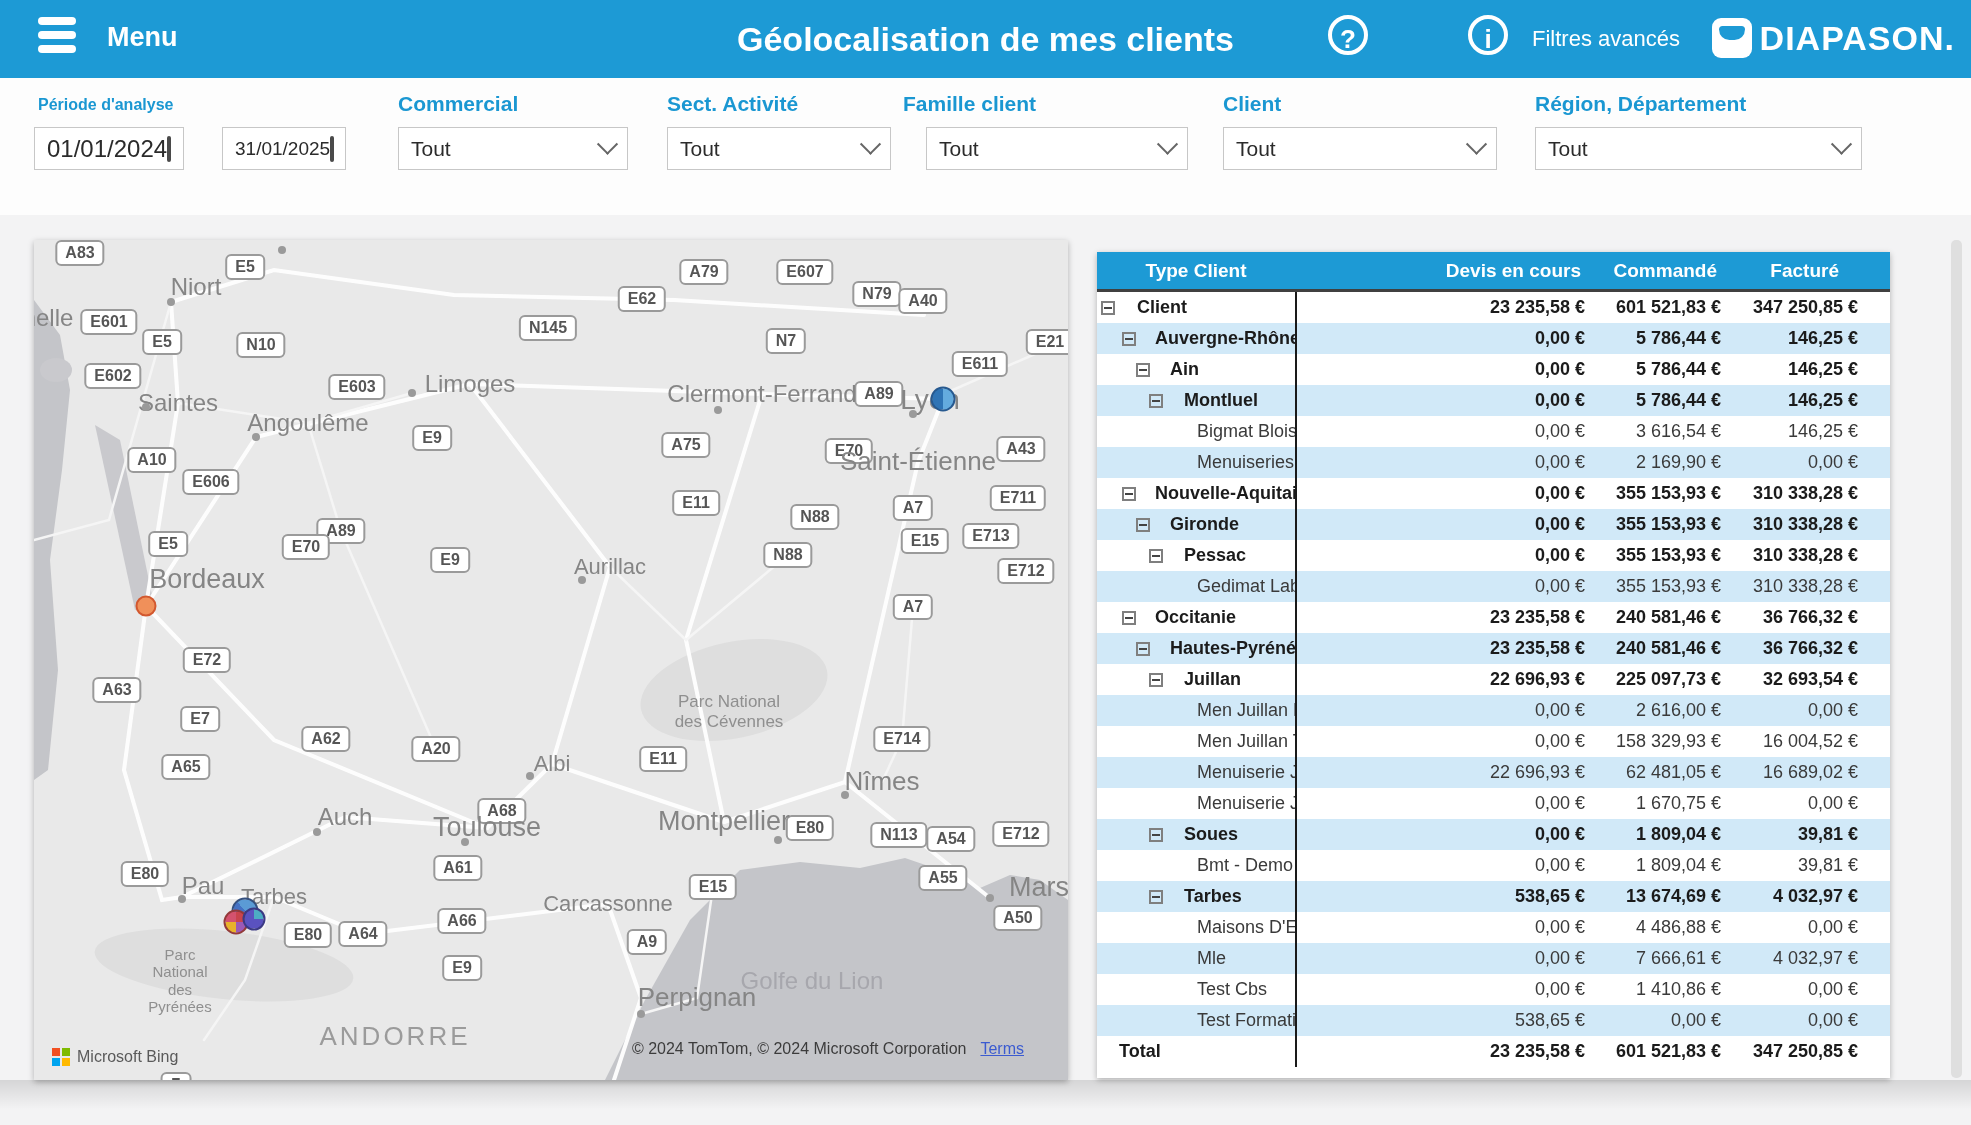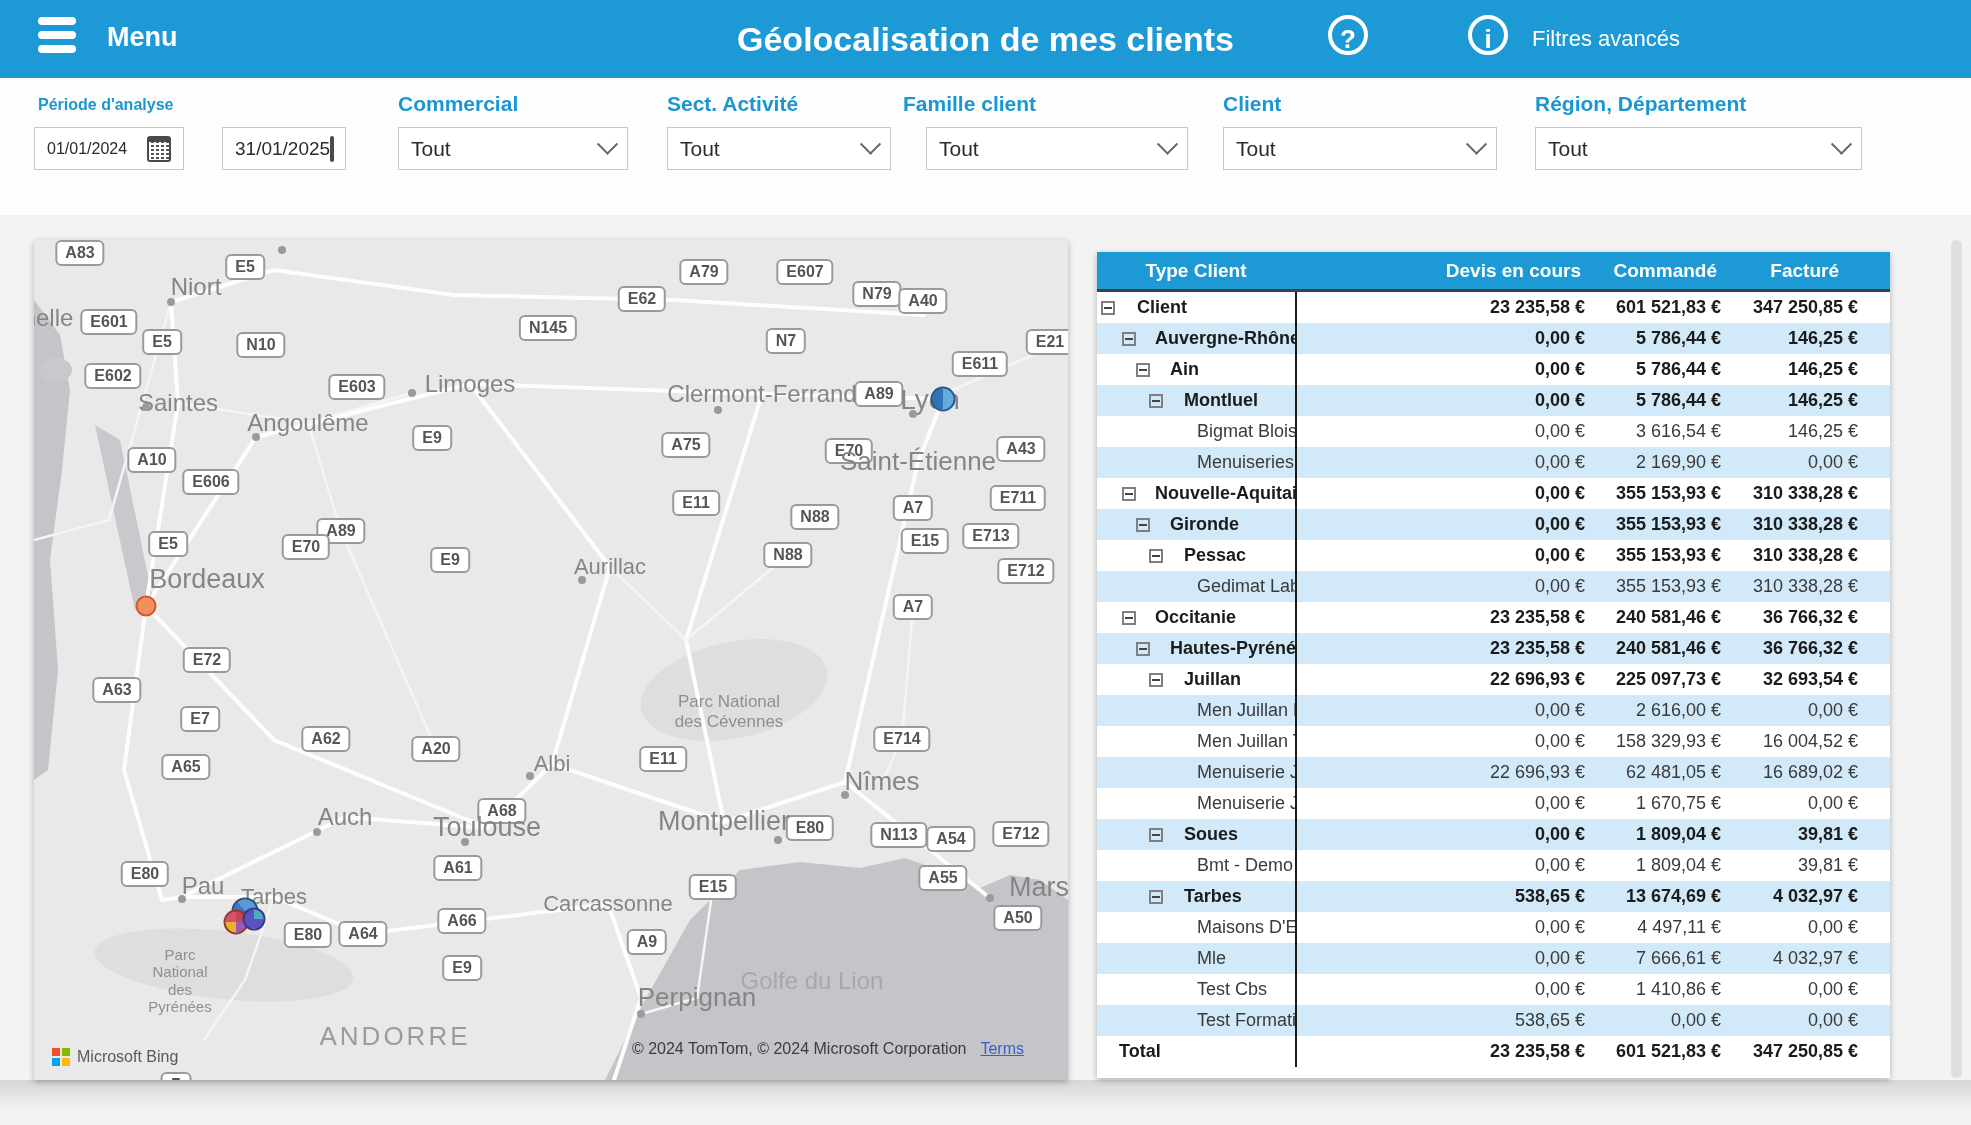--- a/index.html
+++ b/index.html
@@ -81,26 +81,30 @@
   <div class="hamburger">
       <i></i>
       <i></i>
       <i></i>
     </div>
   <div class="menu-label">Menu</div>
   <div class="page-title">Géolocalisation de mes clients</div>
   <div class="circle-icon help-circle">?</div>
   <div class="circle-icon info-circle">i</div>
   <div class="filters-link">Filtres avancés</div>
+  <div class="brand">
+    <span class="brand-mark"></span>
+    <span class="brand-text">DIAPASON.</span>
+  </div>
 </div>
 
 <div>
   <div class="flabel small" style="left:38px;top:96px;">Période d'analyse</div>
   <div class="fbox" style="left:34px;top:127px;width:150px;">
-    <span style="font-size:16px;">01/01/2024</span>
+    <span style="font-size:24px;">01/01/2024</span>
     <span class="cal"></span>
   </div>
   <div class="fbox" style="left:222px;top:127px;width:124px;">
     <span style="font-size:19px;">31/01/2025</span>
     <span class="cal"></span>
   </div>
   <div id="selects">
       <div class="flabel" style="left: 398px; top: 92px;">Commercial</div>
       <div class="fbox" style="left: 398px; top: 127px; width: 230px;">
         <div class="">Tout</div>
@@ -464,21 +468,21 @@
       </div>
       <div class="trow alt bold">
         <div class="tc name" style="padding-left: 87px;"><div class="toggle" style="left: 52px;"></div><span>Tarbes</span></div>
         <div class="tc n2">538,65 €</div>
         <div class="tc n3">13 674,69 €</div>
         <div class="tc n4">4 032,97 €</div>
       </div>
       <div class="trow leaf">
         <div class="tc name" style="padding-left: 100px;"><span>Maisons D'En France Re…</span></div>
         <div class="tc n2">0,00 €</div>
-        <div class="tc n3">4 497,11 €</div>
+        <div class="tc n3">4 486,88 €</div>
         <div class="tc n4">0,00 €</div>
       </div>
       <div class="trow alt leaf">
         <div class="tc name" style="padding-left: 100px;"><span>Mle</span></div>
         <div class="tc n2">0,00 €</div>
         <div class="tc n3">7 666,61 €</div>
         <div class="tc n4">4 032,97 €</div>
       </div>
       <div class="trow leaf">
         <div class="tc name" style="padding-left: 100px;"><span>Test Cbs</span></div>

